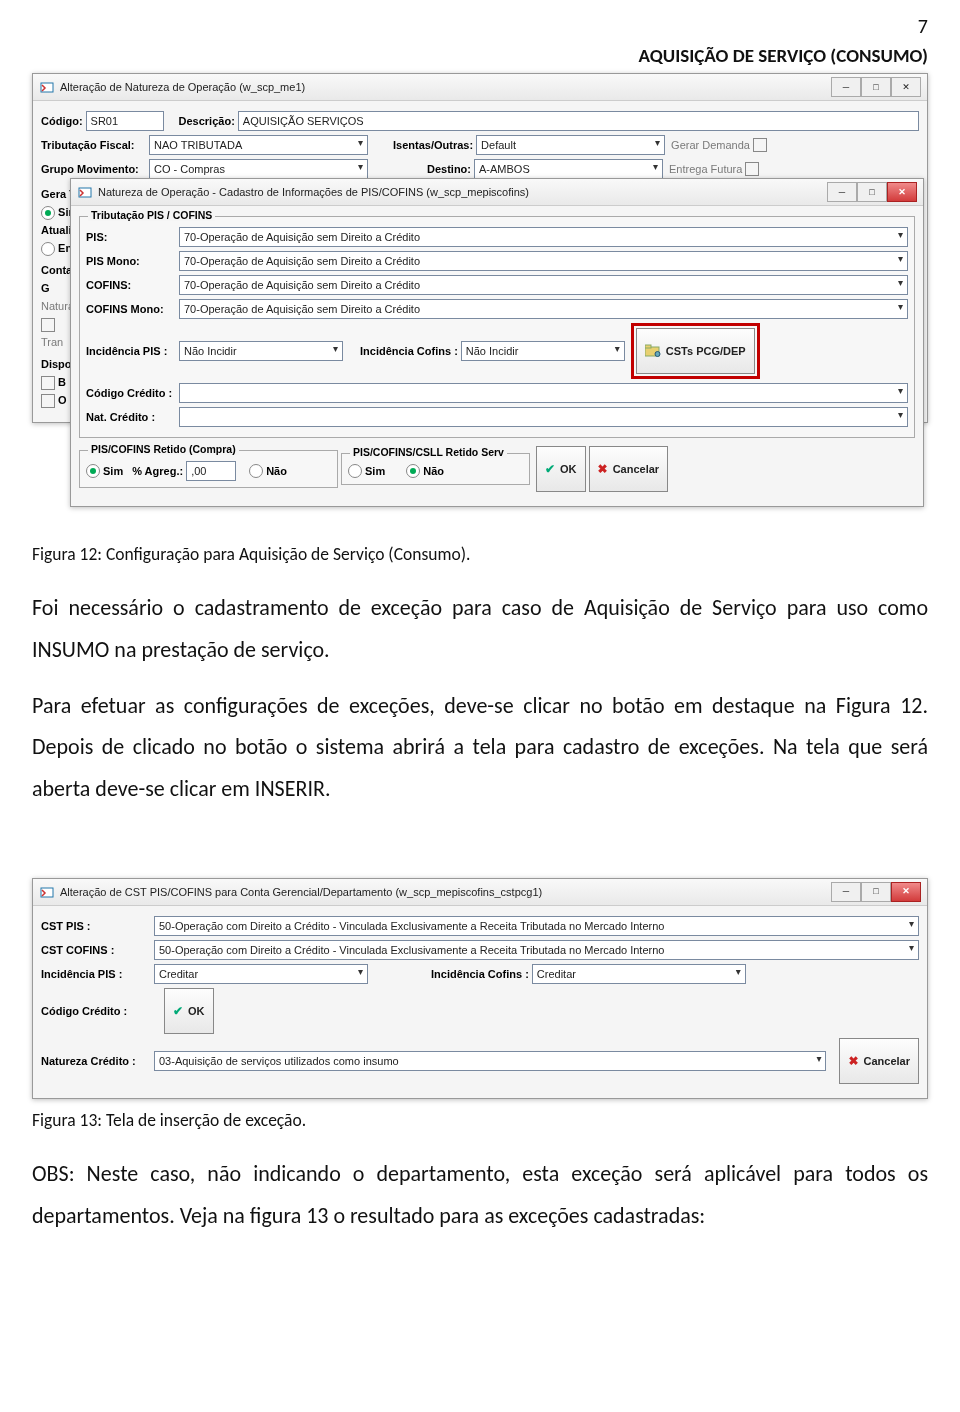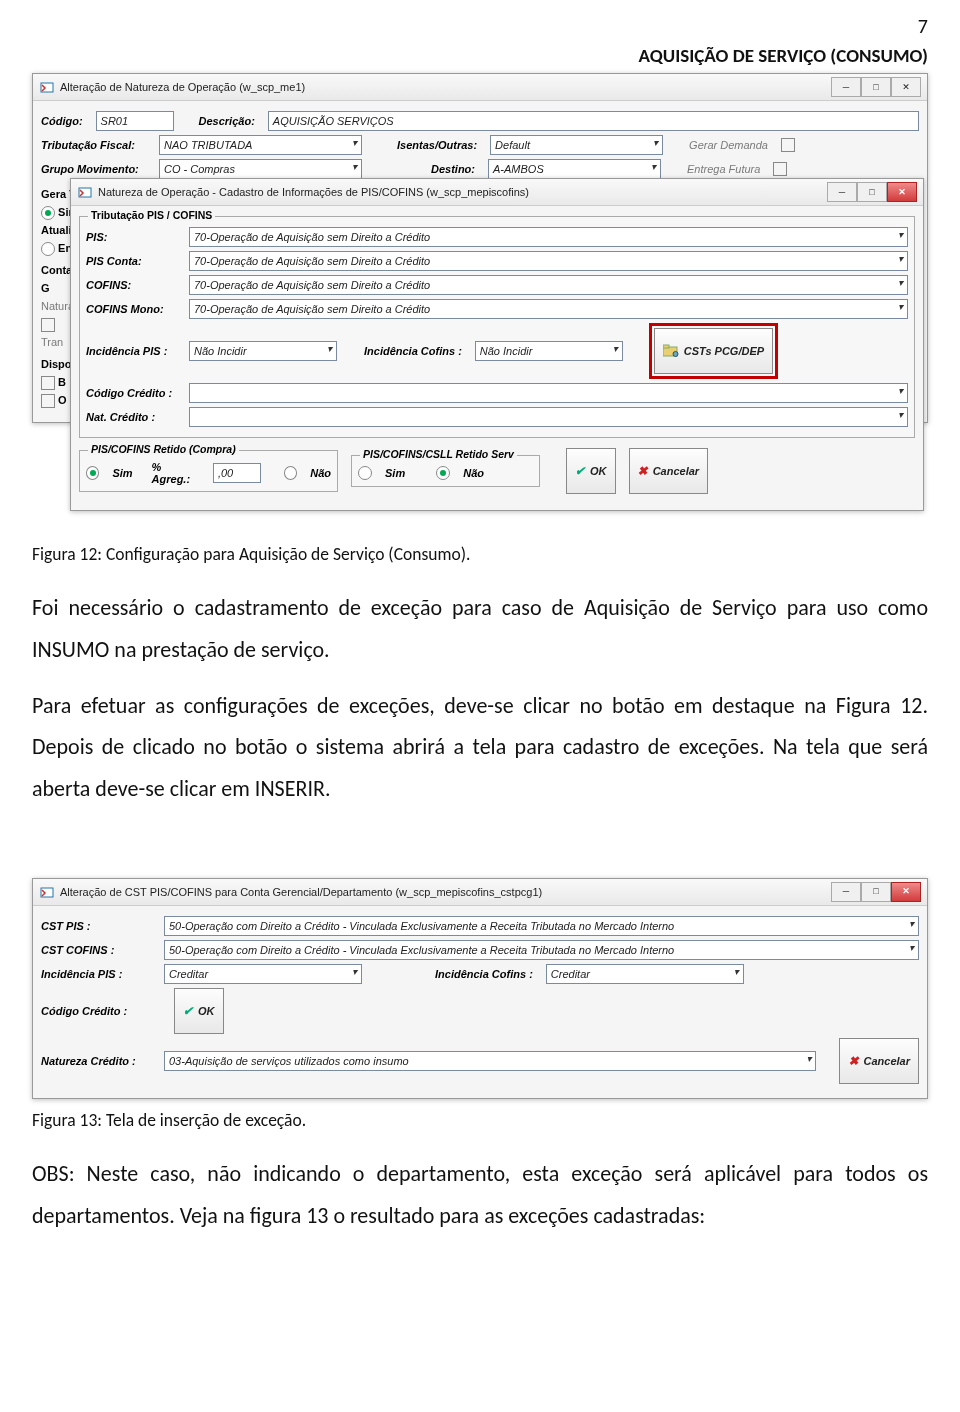--- a/index.html
+++ b/index.html
@@ -7,25 +7,25 @@
 .heading { font-weight: 700; font-size: 19px; text-align: right; margin: 0 0 6px; }
 .screenshot { border: 0; position: relative; margin-bottom: 8px; }
 .win { background: #f5f5f5; border: 1px solid #999; box-shadow: 0 1px 5px rgba(0,0,0,0.25); font-family: "Segoe UI", Tahoma, sans-serif; font-size: 11px; color: #222; }
 .titlebar { display: flex; align-items: center; gap: 6px; padding: 3px 6px; background: linear-gradient(#f9f9f9,#e9e9e9); border-bottom: 1px solid #ccc; }
 .titlebar .icon-slot { width: 15px; height: 15px; display: inline-flex; align-items: center; justify-content: center; }
 .titlebar .spacer { flex: 1; }
 .winbtns { display: flex; gap: 0; }
 .winbtn { width: 28px; height: 18px; border: 1px solid #aaa; background: #f0f0f0; display: flex; align-items: center; justify-content: center; font-size: 9px; line-height: 1; cursor: pointer; }
 .winbtn.close { background: linear-gradient(#f08a8a,#d23b3b); color: #fff; border-color:#a22; font-weight:700; }
 .body { padding: 6px 8px 10px; }
-.row { display: flex; align-items: center; gap: 13px; margin: 4px 0; font-style: italic; }
+.row { display: flex; align-items: center; gap: 3px; margin: 4px 0; }
 .lbl { font-size: 11px; color: #000; }
 .bold { font-weight: 700; }
 .ipt, .sel { border: 1px solid #7a8aa0; background: #fff; height: 18px; padding: 0 4px; font-size: 11px; display: inline-flex; align-items: center; }
-.sel { position: relative; min-width: 140px; padding-right: 2px; }
+.sel { position: relative; min-width: 140px; padding-right: 18px; }
 .sel::after { content:"▾"; position:absolute; right:4px; top:1px; font-size:10px; color:#333; }
 .gray { color: #7a7a7a; }
 .chk { width: 12px; height: 12px; border: 1px solid #888; display: inline-block; vertical-align: middle; }
 .radio { width: 12px; height: 12px; border: 1px solid #888; border-radius: 50%; display: inline-flex; align-items:center; justify-content:center; vertical-align:middle; background:#fff; }
 .radio.on::after { content:""; width:6px; height:6px; background:#0a5; border-radius:50%; }
 .groupbox { border: 1px solid #aaa; padding: 6px; margin: 4px 0; position: relative; background: #f7f7f7; }
 .groupbox > .gtitle { position: absolute; top: -8px; left: 8px; font-size: 10.5px; font-weight: 700; color:#000; background:#f5f5f5; padding:0 3px; }
 .btn { display: inline-flex; align-items: center; gap: 5px; border: 1px solid #888; background: linear-gradient(#fdfdfd,#e8e8e8); padding: 12px 8px; height: 20px; font-size: 11px; font-weight: 700; cursor: pointer; }
 .btn .glyph { font-size: 12px; }
 .redbox { border: 3px solid #c20000; padding: 2px; }
@@ -136,21 +136,21 @@
       </div>
     </div>
     <div class="body">
       <div class="groupbox">
         <span class="gtitle">Tributação PIS / COFINS</span>
         <div class="row">
           <span class="lbl bold" style="width:90px">PIS:</span>
           <span class="sel" style="flex:1">70-Operação de Aquisição sem Direito a Crédito</span>
         </div>
         <div class="row">
-          <span class="lbl bold" style="width:90px">PIS Conta:</span>
+          <span class="lbl bold" style="width:90px">PIS Mono:</span>
           <span class="sel" style="flex:1">70-Operação de Aquisição sem Direito a Crédito</span>
         </div>
         <div class="row">
           <span class="lbl bold" style="width:90px">COFINS:</span>
           <span class="sel" style="flex:1">70-Operação de Aquisição sem Direito a Crédito</span>
         </div>
         <div class="row">
           <span class="lbl bold" style="width:90px">COFINS Mono:</span>
           <span class="sel" style="flex:1">70-Operação de Aquisição sem Direito a Crédito</span>
         </div>

